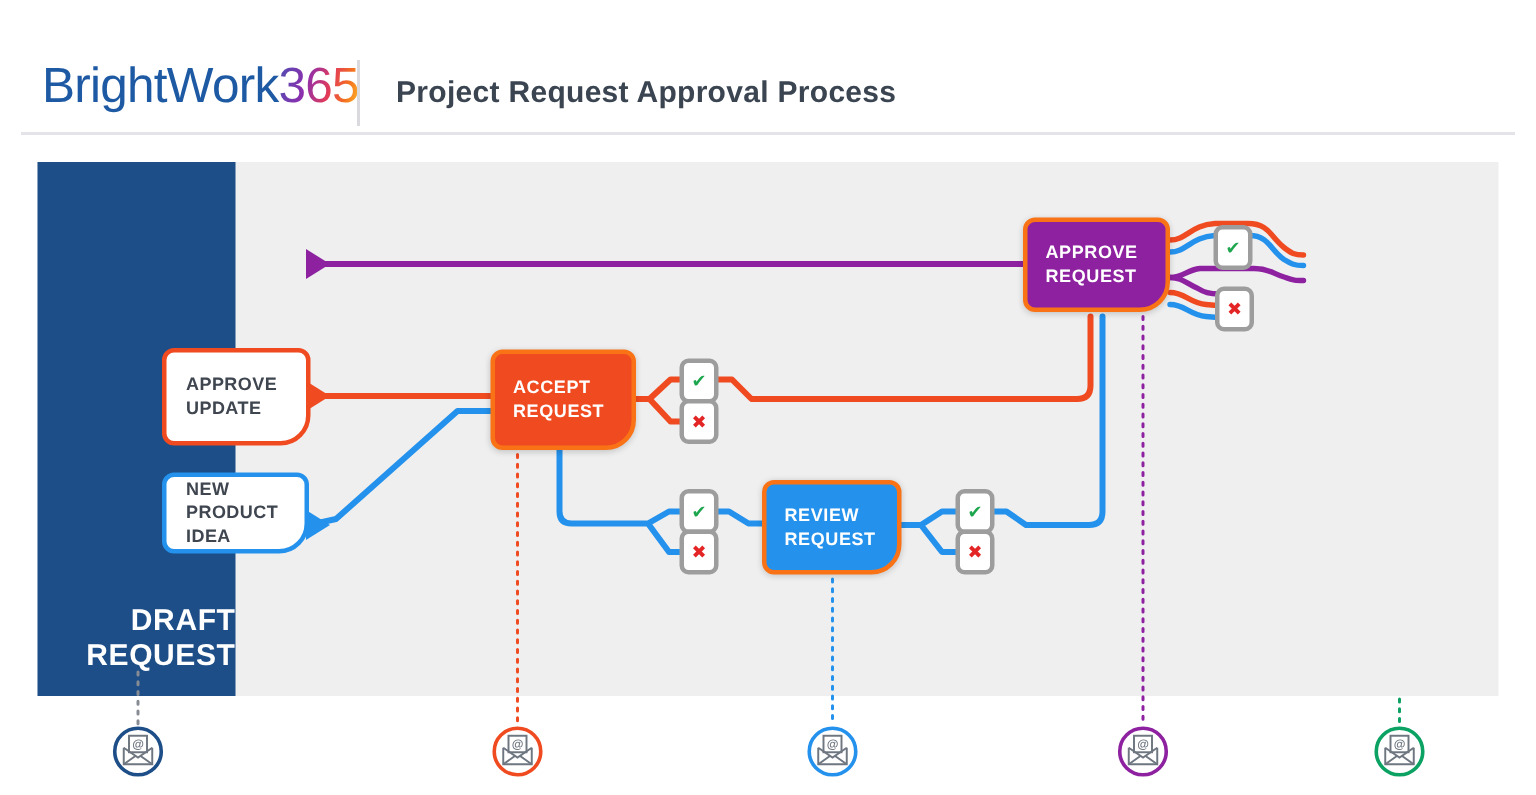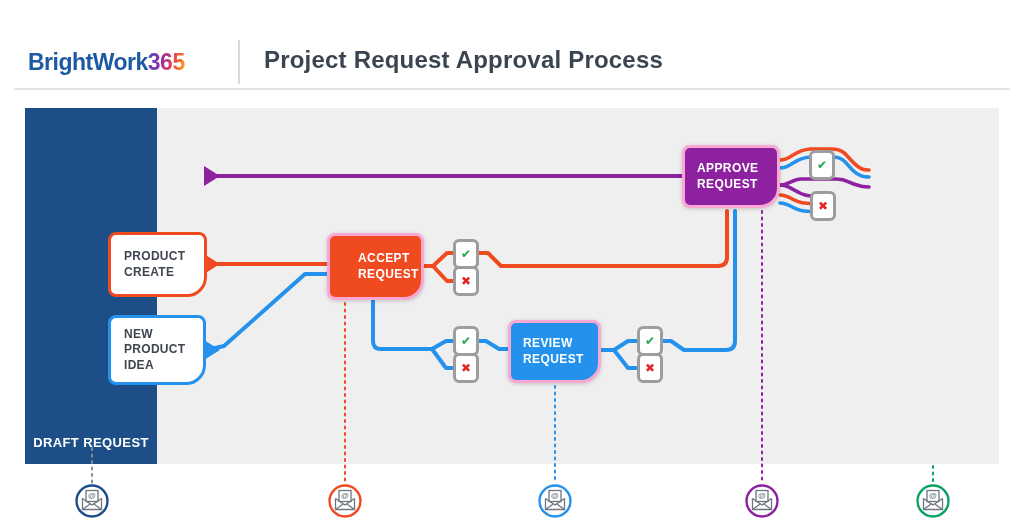--- a/index.html
+++ b/index.html
@@ -2,49 +2,49 @@
 <html><head>
 <meta charset="utf-8">
 <style>
   html,body{margin:0;padding:0;background:#ffffff;width:1024px;height:530px;overflow:hidden;
     font-family:"Liberation Sans","DejaVu Sans",sans-serif;}
   .page{position:relative;width:1024px;height:530px;}
 
   
   .header{position:absolute;left:0;top:0;width:1024px;height:90px;display:flex;align-items:flex-end;}
   .header .rule{position:absolute;left:14px;right:14px;bottom:0;height:2px;background:#e4e4e8;}
-  .logo{position:absolute;left:28px;bottom:14px;font-size:23px;font-weight:bold;letter-spacing:-0.5px;white-space:nowrap;}
+  .logo{position:absolute;left:28px;bottom:14px;font-size:33px;font-weight:normal;letter-spacing:-0.5px;white-space:nowrap;}
   .logo .brand{color:#1e5aa4;}
   .logo .brand-num{background:linear-gradient(105deg,#4b50b2 0%,#8c2fae 35%,#e23a59 62%,#f4711f 82%,#fdc12b 100%);
     -webkit-background-clip:text;background-clip:text;color:transparent;}
   .vdiv{position:absolute;left:238px;bottom:6px;width:2px;height:44px;background:#d9d9de;}
-  .title{position:absolute;left:264px;bottom:16px;margin:0;font-size:24px;font-weight:bold;color:#3b4551;letter-spacing:0.2px;}
+  .title{position:absolute;left:264px;bottom:16px;margin:0;font-size:20px;font-weight:bold;color:#3b4551;letter-spacing:0.2px;}
 
   
   .canvas{position:absolute;left:0;top:0;width:1024px;height:530px;}
   .band{position:absolute;left:25px;top:108px;width:974px;height:356px;background:#efeff0;z-index:0;}
   .col{position:absolute;top:108px;height:356px;z-index:1;display:flex;align-items:flex-end;justify-content:center;}
-  .col .col-label{color:#ffffff;font-size:13px;font-weight:bold;text-align:center;line-height:1.18;letter-spacing:0.4px;margin-bottom:14px;width:100%;}
+  .col .col-label{color:#ffffff;font-size:20px;font-weight:bold;text-align:right;line-height:1.18;letter-spacing:0.4px;margin-bottom:14px;width:100%;}
   .col-draft{left:25px;width:132px;background:#1d4e87;}
   .col-create{left:867px;width:132px;background:#0ba263;}
 
   .wires{position:absolute;left:0;top:0;width:1024px;height:530px;z-index:2;}
 
   
   .tbox{position:absolute;z-index:3;background:#ffffff;border:3px solid;border-radius:8px 8px 20px 8px;
     display:flex;align-items:center;box-sizing:border-box;}
   .tbox .lbl{font-size:12px;font-weight:bold;color:#3f4650;line-height:1.3;letter-spacing:0.3px;padding:6px 6px 6px 13px;}
   .tb-purple{border-color:#8e21a0;}
   .tb-orange{border-color:#f04a21;}
   .tb-blue{border-color:#2492ec;}
 
-  .abox{position:absolute;z-index:3;border:3px solid #f9a8d4;border-radius:8px 8px 20px 8px;
+  .abox{position:absolute;z-index:3;border:3px solid #f97316;border-radius:8px 8px 20px 8px;
     display:flex;align-items:center;box-sizing:border-box;box-shadow:0 1px 4px rgba(0,0,0,0.18);}
   .abox .lbl{font-size:12px;font-weight:bold;color:#ffffff;line-height:1.3;letter-spacing:0.4px;padding:6px 4px 6px 12px;}
-  .ab-orange{background:#f04a21;padding-left:16px;}
+  .ab-orange{background:#f04a21;}
   .ab-blue{background:#2492ec;}
   .ab-purple{background:#8e21a0;}
 
   
   .dicon{position:absolute;z-index:4;width:20px;height:24px;background:#ffffff;border:3px solid #9d9d9d;
     border-radius:6px;display:flex;align-items:center;justify-content:center;box-sizing:content-box;}
   .dicon span{font-size:12px;font-weight:bold;line-height:1;}
   .dicon .yes{color:#1ea64e;}
   .dicon .no{color:#e42525;}
 </style>
@@ -157,23 +157,23 @@
             <path d="M-9.5,-2.5 L-9.5,8.5 L9.5,8.5 L9.5,-2.5" fill="none"></path>
             <path d="M-9.5,-2.5 L0,4 L9.5,-2.5" fill="none"></path>
             <path d="M-9.5,8.5 L-1.5,2.8 M9.5,8.5 L1.5,2.8" fill="none"></path>
           </g>
           <text x="0" y="-2.6" text-anchor="middle" font-size="8" fill="#6e7680" font-weight="bold">@</text>
         </g>
       </g>
     </svg>
 
     <div class="tbox tb-orange" style="left:108px;top:232px;width:99px;height:65px;">
-      <div class="lbl">PRODUCT CREATE</div>
-    </div>
-    <div class="tbox tb-blue" style="left:108px;top:315px;width:98px;height:70px;">
+      <div class="lbl">APPROVE UPDATE</div>
+    </div>
+    <div class="tbox tb-blue" style="left:108px;top:315px;width:98px;height:54px;">
       <div class="lbl">NEW PRODUCT IDEA</div>
     </div>
 
     <div class="abox ab-orange" style="left:327px;top:233px;width:97px;height:67px;">
       <div class="lbl">ACCEPT REQUEST</div>
     </div>
     <div class="abox ab-blue" style="left:508px;top:320px;width:93px;height:63px;">
       <div class="lbl">REVIEW REQUEST</div>
     </div>
     <div class="abox ab-purple" style="left:682px;top:145px;width:98px;height:63px;">

